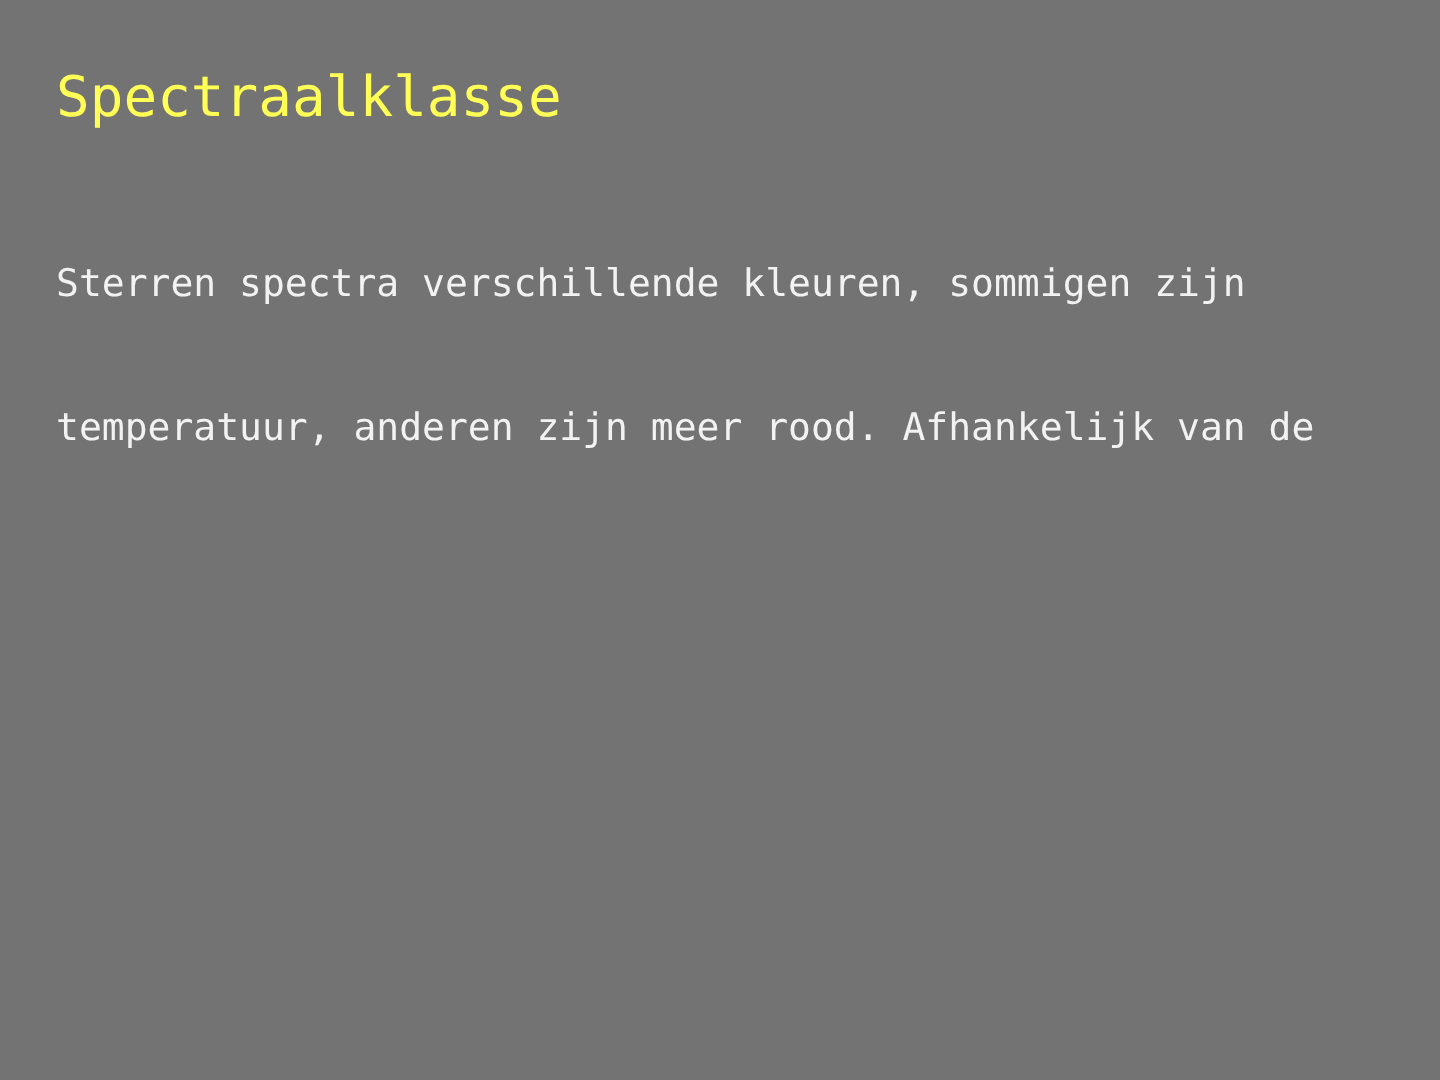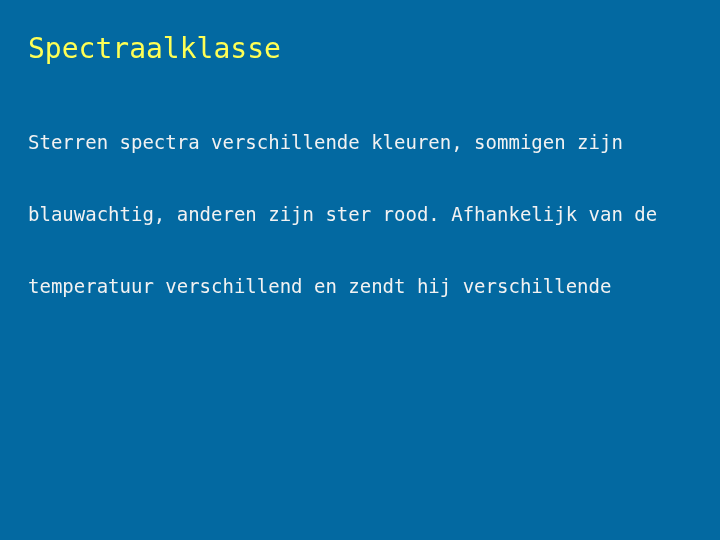--- a/index.html
+++ b/index.html
@@ -5,21 +5,21 @@
 <style>
   html, body {
     margin: 0;
     padding: 0;
     background: #000000;
   }
   #slide {
     position: relative;
     width: 720px;
     height: 540px;
-    background: #0369a1;
+    background: #737373;
     overflow: hidden;
     font-family: "DejaVu Sans Mono", "Liberation Mono", monospace;
     -webkit-font-smoothing: none;
   }
   .page-title {
     position: absolute;
     left: 28px;
     top: 32px;
     font-size: 28px;
     line-height: 34px;
@@ -53,22 +53,21 @@
 <body>
 
 <div id="slide">
 
   <div class="page-title">Spectraalklasse</div>
 
   <div class="body-block">
 
     <div class="para">
       <span class="line">Sterren spectra verschillende kleuren, sommigen zijn</span>
-      <span class="line">blauwachtig, anderen zijn ster rood. Afhankelijk van de</span>
-      <span class="line">temperatuur verschillend en zendt hij verschillende</span>
+      <span class="line">temperatuur, anderen zijn meer rood. Afhankelijk van de</span>
     </div>
 
     <div class="para">
       
       
       
       
       
       
     </div>

